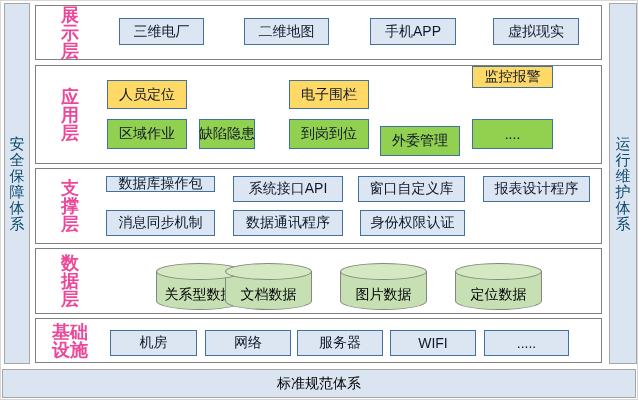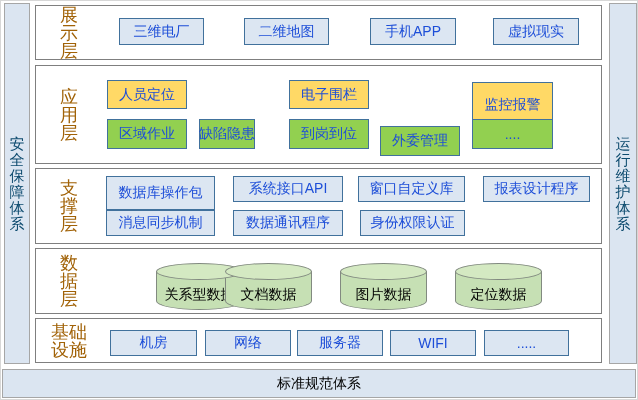--- a/index.html
+++ b/index.html
@@ -29,28 +29,28 @@
   
   .panel {
     position:absolute; left:34px; width:567px; background:#ffffff;
     border:1px solid var(--panel-border); box-sizing:border-box;
   }
   .label-col {
     position:absolute; left:4px; top:0; bottom:0; width:58px;
     display:flex; align-items:center; justify-content:center;
   }
   .layer-label {
-    font-weight:normal; font-size:18px; line-height:18px; text-align:center;
-    word-break:break-all; color:#a16207;
+    font-weight:bold; font-size:18px; line-height:18px; text-align:right;
+    word-break:break-all; color:#ec4899;
   }
   
   .box {
     position:absolute; box-sizing:border-box; border:1px solid var(--box-border);
     display:flex; align-items:center; justify-content:center;
-    font-size:14px; color:#1d4ed8; white-space:nowrap;
+    font-size:14px; color:#0f172a; white-space:nowrap;
   }
   .box.blue   { background:var(--box-blue); }
   .box.yellow { background:var(--box-yellow); }
   .box.green  { background:var(--box-green); }
   
   .cylinder { position:absolute; }
   .cyl-top {
     position:absolute; left:0; right:0; top:0; height:17px;
     background:var(--cylinder-lid); border:1px solid var(--cylinder-border);
     border-radius:50%; box-sizing:border-box; z-index:2;
@@ -81,32 +81,32 @@
         <div class="box blue" style="left: 208px; top: 12px; width: 85px; height: 27px;">二维地图</div>
         <div class="box blue" style="left: 334px; top: 12px; width: 86px; height: 27px;">手机APP</div>
         <div class="box blue" style="left: 457px; top: 12px; width: 86px; height: 27px;">虚拟现实</div>
       </div>
       <div class="panel" style="top: 64px; height: 99px;">
         <div class="label-col">
           <div class="layer-label" style="width: 20px;">应用层</div>
         </div>
         <div class="box yellow" style="left: 71px; top: 14px; width: 80px; height: 29px;">人员定位</div>
         <div class="box yellow" style="left: 253px; top: 14px; width: 80px; height: 29px;">电子围栏</div>
-        <div class="box yellow" style="left: 436px; top: 16px; width: 81px; height: 46px;">监控报警</div>
+        <div class="box yellow" style="left: 436px; top: 0; width: 81px; height: 22px;">监控报警</div>
         <div class="box green" style="left: 71px; top: 53px; width: 80px; height: 30px;">区域作业</div>
         <div class="box green" style="left: 163px; top: 53px; width: 56px; height: 30px;">缺陷隐患</div>
         <div class="box green" style="left: 253px; top: 53px; width: 80px; height: 30px;">到岗到位</div>
         <div class="box green" style="left: 344px; top: 53px; width: 80px; height: 30px; margin-top: 7px;">外委管理</div>
         <div class="box green" style="left: 436px; top: 53px; width: 81px; height: 30px;">....</div>
       </div>
       <div class="panel" style="top: 167px; height: 76px;">
         <div class="label-col">
           <div class="layer-label" style="width: 20px;">支撑层</div>
         </div>
-        <div class="box blue" style="left: 70px; top: 7px; width: 109px; height: 34px;">数据库操作包</div>
+        <div class="box blue" style="left: 70px; top: 7px; width: 109px; height: 16px;">数据库操作包</div>
         <div class="box blue" style="left: 197px; top: 7px; width: 110px; height: 26px;">系统接口API</div>
         <div class="box blue" style="left: 322px; top: 7px; width: 107px; height: 26px;">窗口自定义库</div>
         <div class="box blue" style="left: 447px; top: 7px; width: 107px; height: 26px;">报表设计程序</div>
         <div class="box blue" style="left: 70px; top: 41px; width: 109px; height: 26px;">消息同步机制</div>
         <div class="box blue" style="left: 197px; top: 41px; width: 110px; height: 26px;">数据通讯程序</div>
         <div class="box blue" style="left: 324px; top: 41px; width: 105px; height: 26px;">身份权限认证</div>
       </div>
       <div class="panel" style="top: 247px; height: 66px;">
         <div class="label-col">
           <div class="layer-label" style="width: 20px;">数据层</div>

